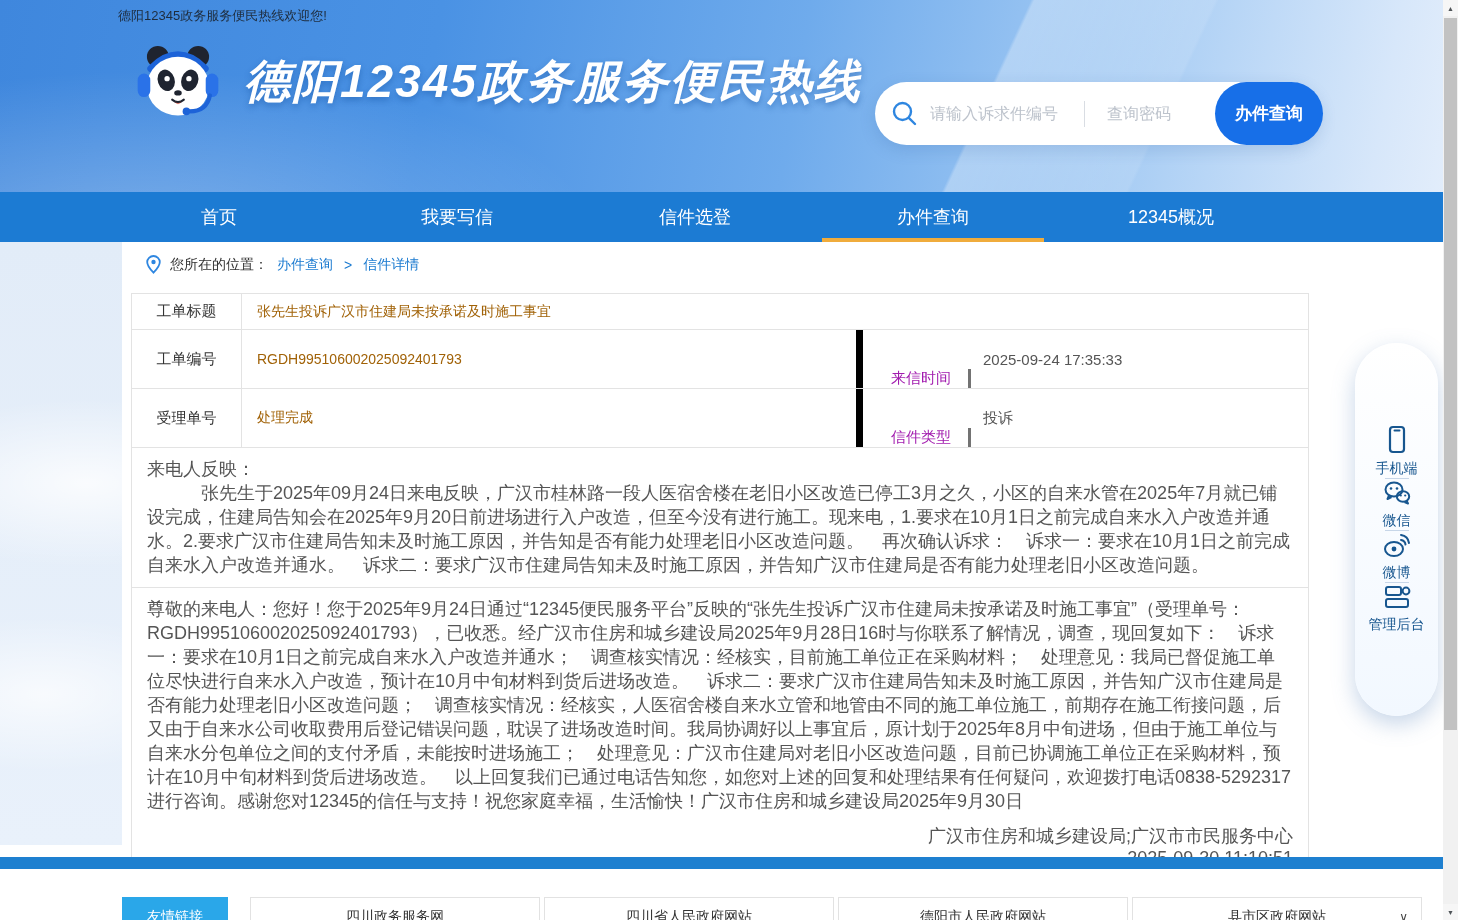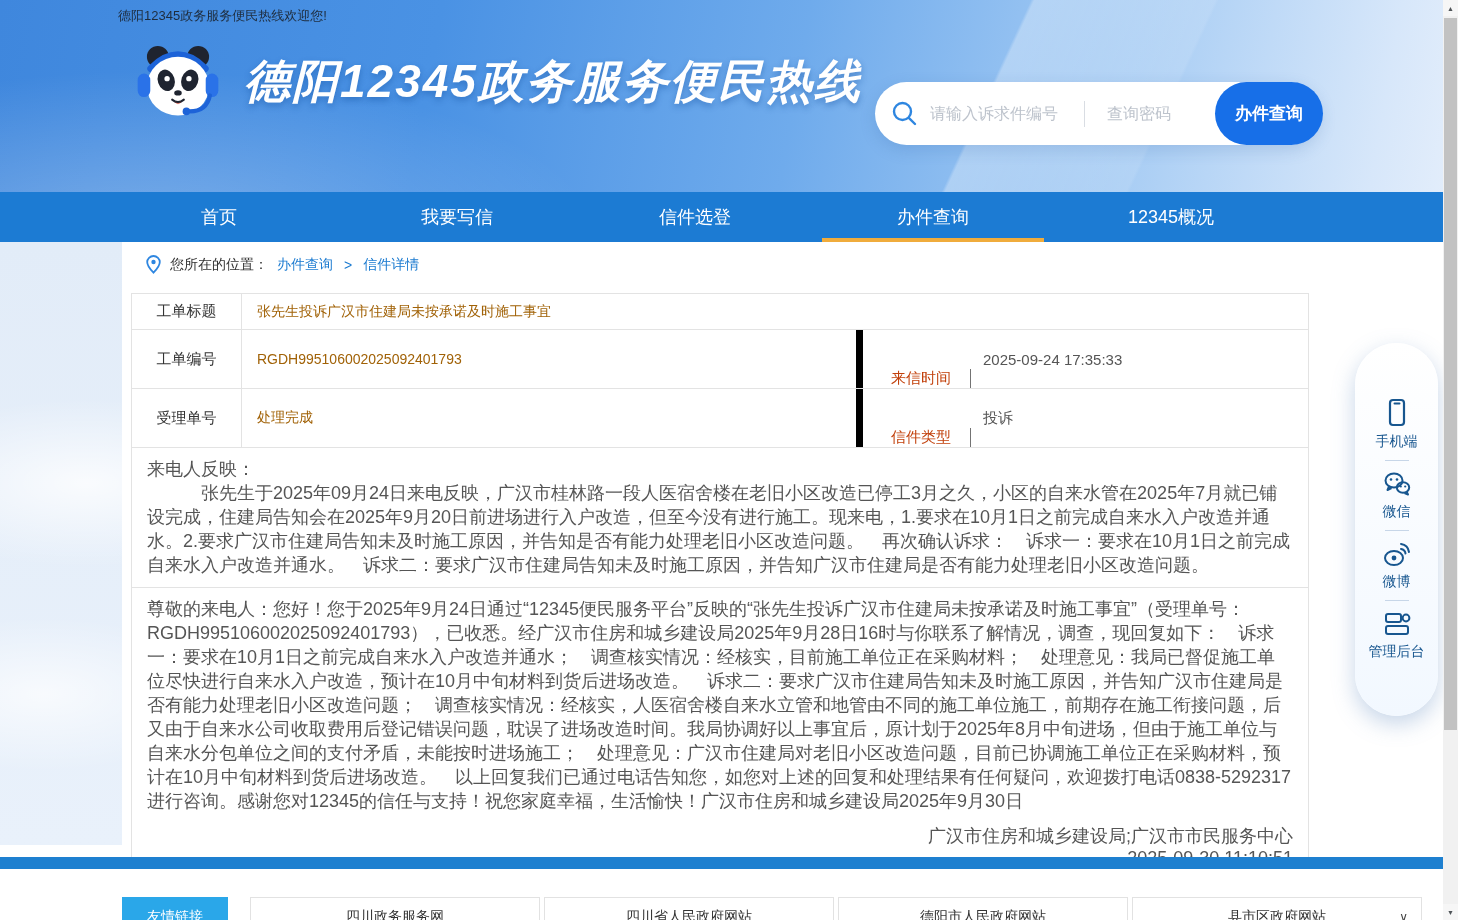--- a/index.html
+++ b/index.html
@@ -62,42 +62,42 @@
   .breadcrumb .crumb-link{color:#1a7ad0;cursor:pointer;text-decoration:none;}
   .breadcrumb .crumb-sep{color:#1a7ad0;margin:0 2px;}
 
   .ticket-table{position:absolute;left:9px;top:51px;width:1178px;border:1px solid #e3e3e3;box-sizing:border-box;background:#fff;}
   .t-row{display:flex;border-bottom:1px solid #e3e3e3;box-sizing:border-box;}
   .t-row:last-child{border-bottom:none;}
   .t-label{width:110px;flex:none;display:flex;align-items:center;justify-content:center;font-size:15px;color:#333;border-right:1px solid #e3e3e3;box-sizing:border-box;text-align:center;}
   .t-val{flex:1;display:flex;align-items:center;padding:0 15px;font-size:14px;color:#a16207;box-sizing:border-box;}
   .h36{min-height:36px;} .h35{min-height:35px;}
   .t-val.split{width:621px;flex:none;border-right:7px solid #000000;}
-  .t-label2{width:108px;flex:none;display:flex;align-items:center;padding-left:28px;font-size:15px;color:#c2410c;border-right:1px solid #737373;box-sizing:border-box;margin-top:39px;}
+  .t-label2{width:108px;flex:none;display:flex;align-items:center;padding-left:28px;font-size:15px;color:#a21caf;border-right:3px solid #737373;box-sizing:border-box;margin-top:39px;}
   .t-val2{flex:1;display:flex;align-items:center;padding:0 12px;font-size:15px;color:#555;}
   .t-block{flex:1;display:block;padding:9px 15px 10px 15px;font-size:18px;line-height:24px;color:#555;white-space:pre-wrap;box-sizing:border-box;}
   .result-row{min-height:213px;} .content-row{min-height:106px;} .rating-row{min-height:96px;}
   .result-sig{text-align:right;margin-top:12px;white-space:normal;}
   .result-sig div{line-height:22px;}
 
   .rating-cell{flex:1;display:block;padding:10px 15px;box-sizing:border-box;}
   .stars-line{display:flex;align-items:center;height:46px;}
   .star{font-size:40px;line-height:44px;color:#e1e1e1;margin-right:7px;cursor:pointer;font-family:"DejaVu Sans",sans-serif;}
   .star.filled{color:#dd0413;}
   .verdict{color:#e60013;font-size:19px;margin-left:44px;}
   .submit-btn{margin-left:50px;width:56px;height:26px;background:#2f9bf3;color:#fff;border:none;border-radius:5px;font-size:14px;cursor:pointer;}
   .dept-line{margin-top:11px;font-size:15px;color:#333;}
   .dept-highlight{background:#ffa400;padding:2px 3px;color:#3c2c00;}
 
   
   .float-pill{
     position:absolute;left:1355px;top:343px;width:83px;height:373px;border-radius:42px;
     background:linear-gradient(180deg,#ffffff 0%,#f2f8ff 100%);
     box-shadow:0 8px 22px rgba(92,134,189,.35);
-    display:flex;flex-direction:column;align-items:center;justify-content:center;gap:9px;
+    display:flex;flex-direction:column;align-items:center;justify-content:center;
     box-sizing:border-box;padding:14px 0;z-index:5;
   }
   .pill-item{display:flex;flex-direction:column;align-items:center;gap:5px;cursor:pointer;}
   .pill-item .lbl{font-size:14px;color:#17568f;white-space:nowrap;}
   .pill-div{width:24px;height:1px;background:#c7d6e8;}
 
   
   .footer-bar{position:absolute;left:0;top:857px;width:1443px;height:12px;background:#1e80d0;}
   .footer-area{position:absolute;left:0;top:869px;width:1443px;height:51px;background:#fff;text-decoration:underline;}
   .links-row{position:absolute;left:122px;top:28px;display:flex;align-items:flex-start;}

